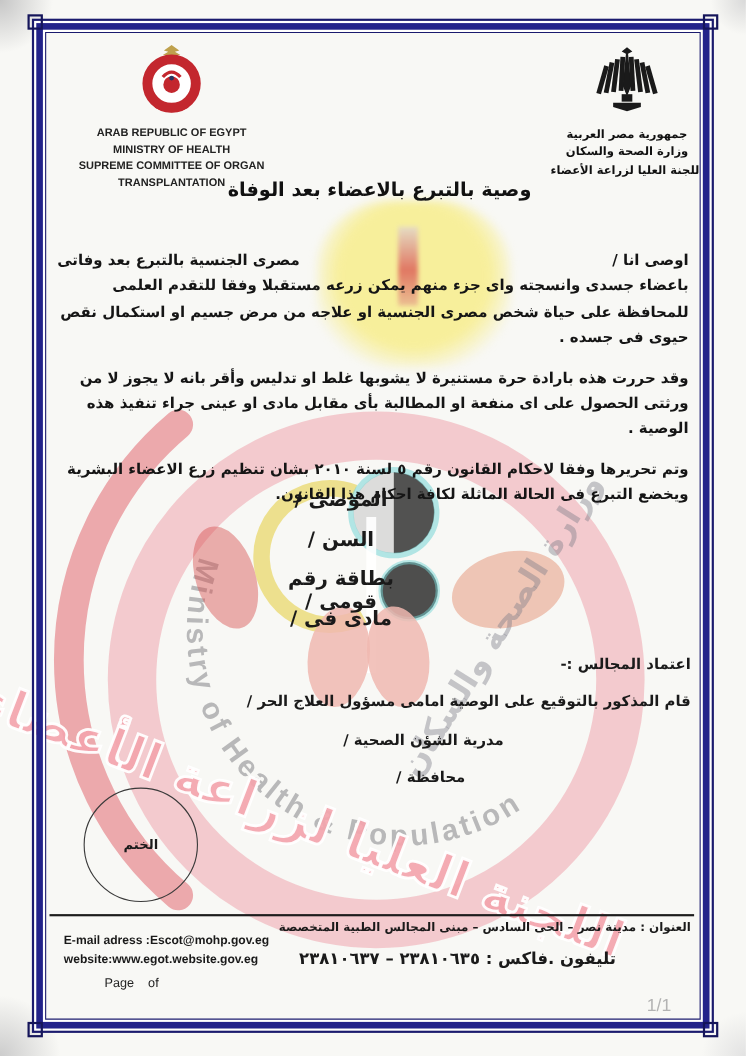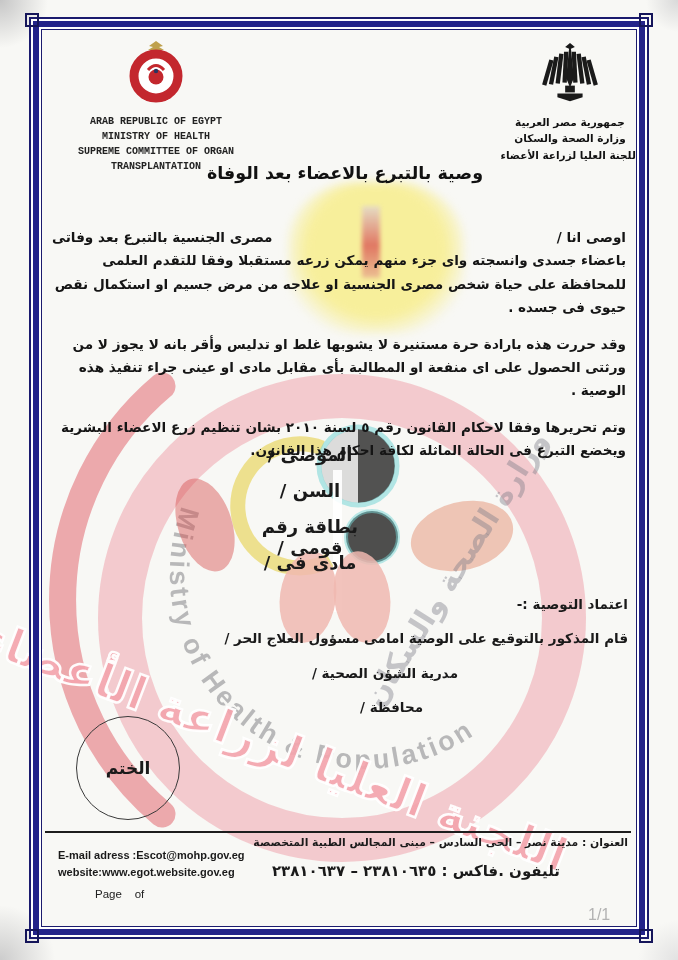--- a/index.html
+++ b/index.html
@@ -56,21 +56,21 @@
   .wm-side-ar {
     position:absolute; left:398px; top:628px; width:240px;
     transform:rotate(-58deg); transform-origin:left top;
     direction:rtl; font-size:30px; font-weight:700;
     color:rgba(125,125,135,.42); white-space:nowrap;
   }
 
   
   .content { position:absolute; inset:0; z-index:1; }
   .hdr-left { position:absolute; left:58px; top:40px; width:196px; text-align:center; }
-  .hdr-left .lines { margin-top:6px; font-family:Liberation Mono, monospace; font-size:10px; font-weight:700; line-height:1.5; color:#222; }
+  .hdr-left .lines { margin-top:6px; font-family:Liberation Sans, sans-serif; font-size:10px; font-weight:700; line-height:1.5; color:#222; }
   .hdr-right { position:absolute; left:492px; top:38px; width:156px; text-align:center; }
   .hdr-right .lines { margin-top:4px; direction:rtl; font-size:10.5px; font-weight:700; line-height:1.55; color:#111; }
 
   .doc-title { position:absolute; left:0; right:16px; top:163px; text-align:center;
     direction:rtl; font-size:17.5px; font-weight:800; color:#111;margin-left:28px; }
 
   .body-text { position:absolute; left:52px; right:52px; top:226px; direction:rtl; text-align:right;
     font-size:13.6px; font-weight:700; line-height:1.72; color:#151515; }
   .p1-first { display:flex; justify-content:space-between; }
   .body-text p { margin-bottom:13px; }
@@ -80,21 +80,21 @@
 
   .approval { position:absolute; left:50px; right:50px; top:594px; direction:rtl; text-align:right;
     font-size:13.5px; font-weight:700; }
   .approval div { margin-bottom:14px; line-height:1.5; }
   .approval .ind1 { padding-left:0; padding-right:170px; }
   .approval .ind2 { padding-right:205px; }
 
   .stamp { position:absolute; left:76px; top:716px; width:104px; height:104px;
     border:1.5px solid #3a3a3a; border-radius:50%;
     display:flex; align-items:center; justify-content:center; }
-  .stamp span { font-size:17px; font-weight:700; direction:rtl; }
+  .stamp span { font-size:12px; font-weight:700; direction:rtl; }
 
   .divider { position:absolute; left:45px; right:47px; top:831px; border-top:2px solid #1d1d1d; }
 
   .ftr-address { position:absolute; right:50px; top:836px; direction:rtl;
     font-size:10.8px; font-weight:700; }
   .ftr-email { position:absolute; left:58px; top:847px; font-family:"Liberation Sans",sans-serif;
     font-size:11px; font-weight:700; line-height:1.55; }
   .ftr-phone { position:absolute; right:118px; top:862px; direction:rtl;
     font-size:15px; font-weight:700; }
   .ftr-page { position:absolute; left:95px; top:888px; font-family:"Liberation Sans",sans-serif;
@@ -200,21 +200,21 @@
   </div>
 
   <div class="fields">
     <div>الموصى /</div>
     <div>السن /</div>
     <div>بطاقة رقم قومى /</div>
     <div>مادى فى /</div>
   </div>
 
   <div class="approval">
-    <div>اعتماد التوصية :-</div>
+    <div>اعتماد المجالس :-</div>
     <div>قام المذكور بالتوقيع على الوصية امامى مسؤول العلاج الحر /</div>
     <div class="ind1">مدرية الشؤن الصحية /</div>
     <div class="ind2">محافظة /</div>
   </div>
 
   <div class="stamp">
     <span>الختم</span>
   </div>
 
   <div class="divider"></div>

